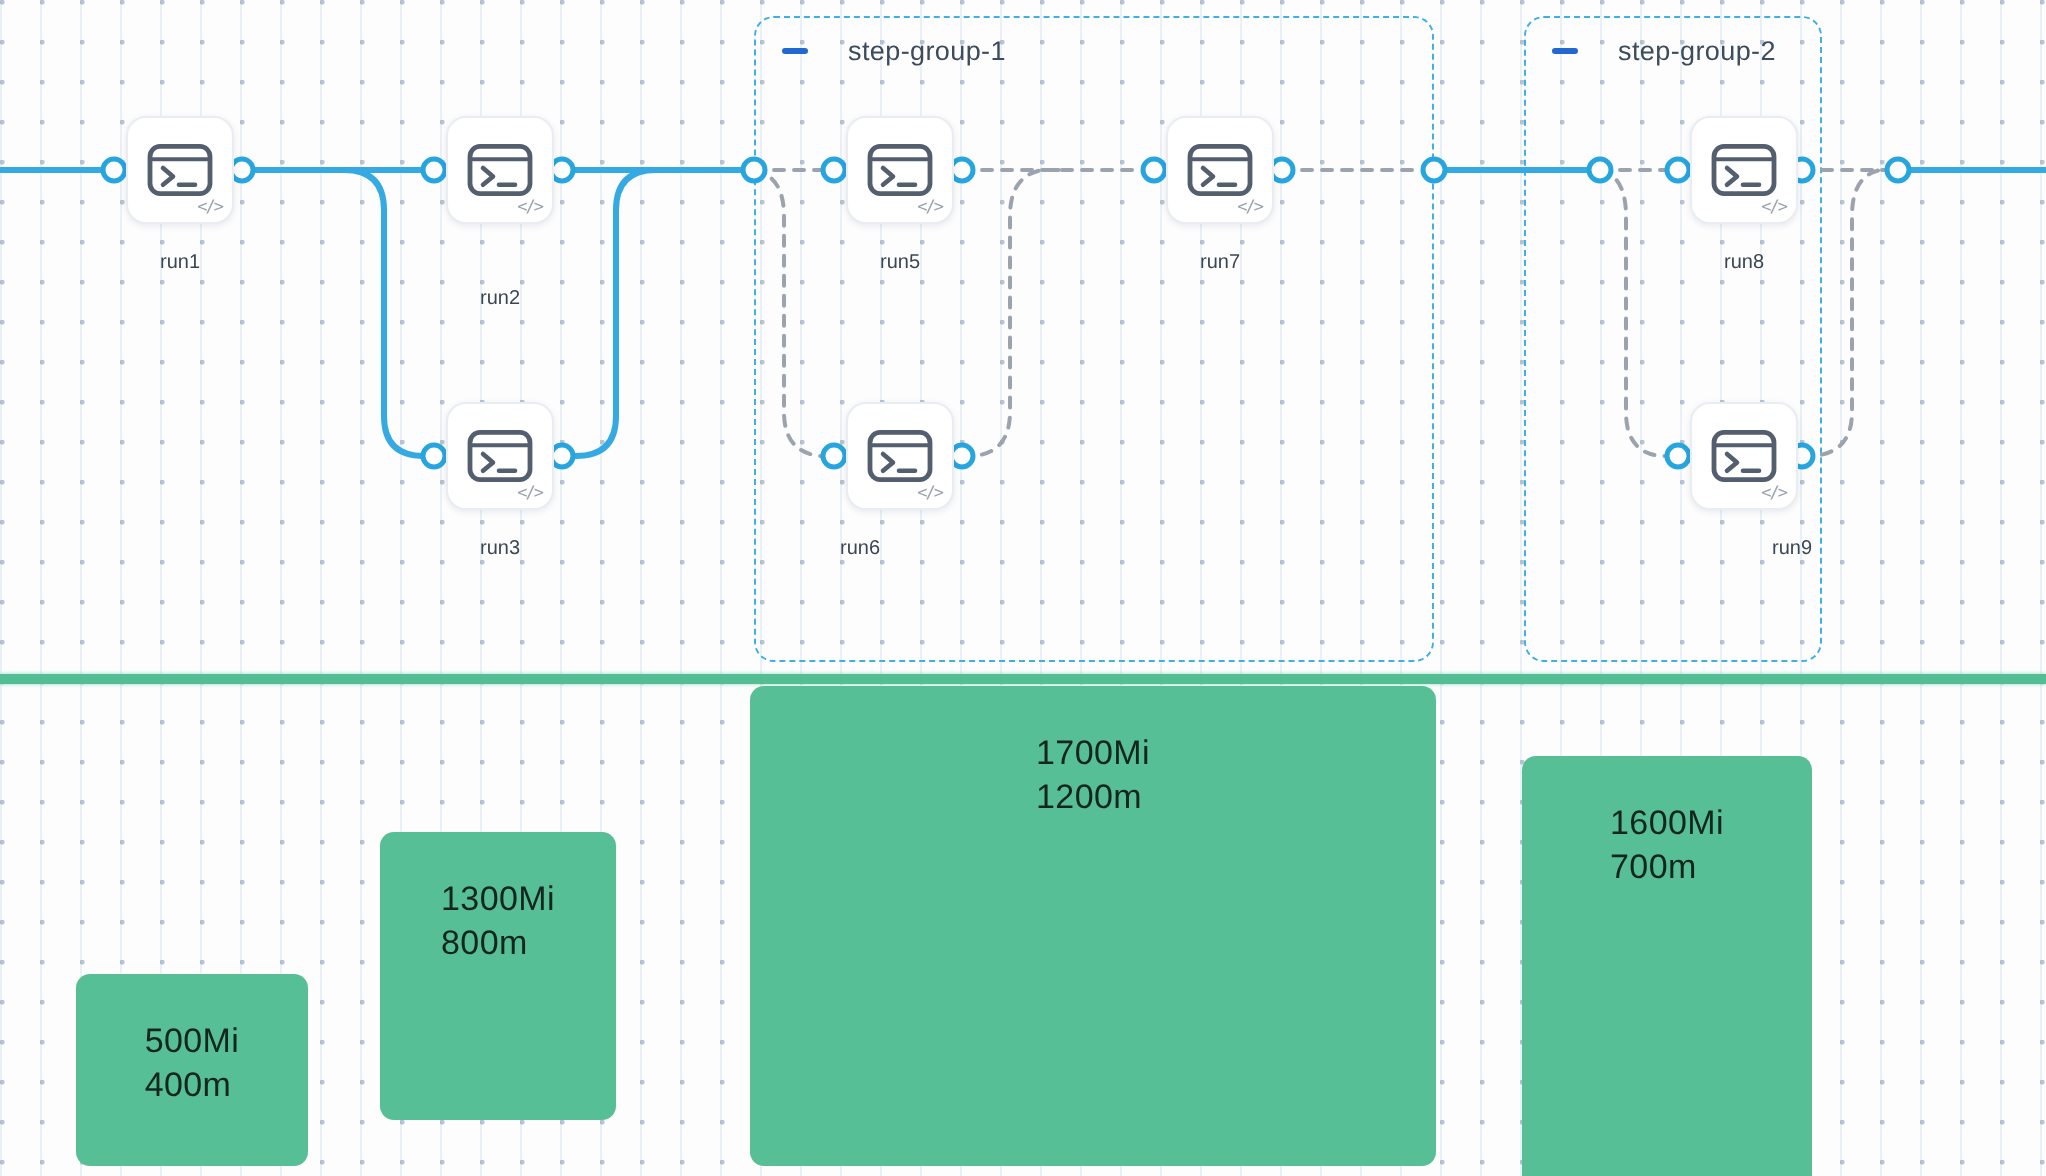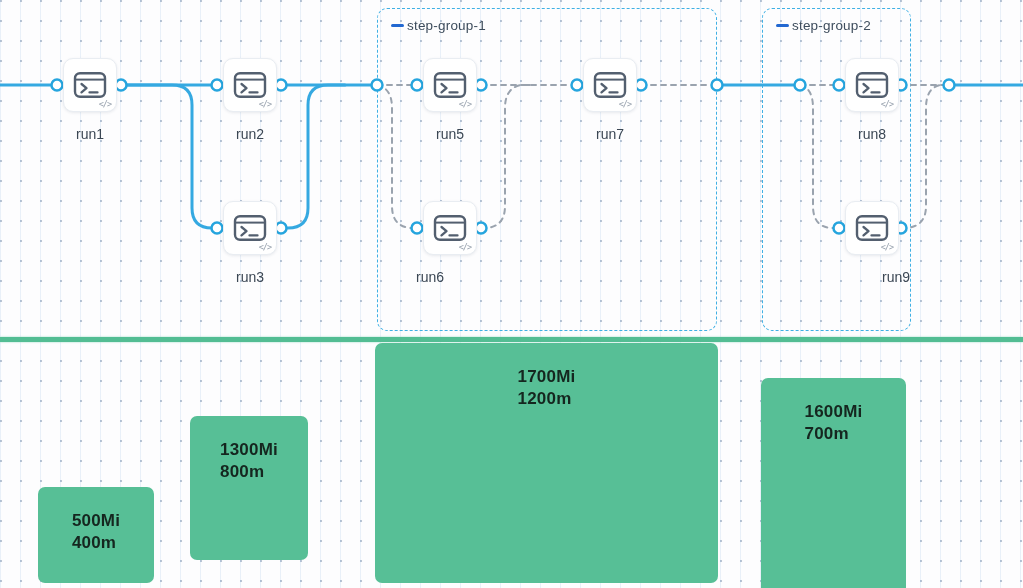--- a/index.html
+++ b/index.html
@@ -19,48 +19,48 @@
   .edge-blue  { stroke:#35a9e1; stroke-width:3; fill:none; stroke-linecap:round; }
   .edge-gray  { stroke:#9aa3ae; stroke-width:2; fill:none; stroke-dasharray:5 5; stroke-linecap:round; }
   .port       { fill:#ffffff; stroke:#26a5de; stroke-width:2.5; }
 
   .group {
     position:absolute; top:8px; height:323px;
     border:1.6px dashed #3fb0e4; border-radius:10px;
   }
   .group.g1 { left:377px; width:340px; }
   .group.g2 { left:762px; width:149px; }
-  .group-header { position:absolute; left:13px; top:9px; display:flex; align-items:center; gap:3px; }
+  .group-header { position:absolute; left:13px; top:9px; display:flex; align-items:center; gap:20px; }
   .group-dash { width:13px; height:2.6px; background:#2268d1; border-radius:2px; }
   .group-label { font-size:13.5px; color:#3d4c5c; font-weight:500; letter-spacing:0.2px; }
 
   .node {
     position:absolute; width:54px; height:54px; background:#ffffff;
     border:1px solid #e9edf2; border-radius:10px;
     box-shadow:0 1px 3px rgba(40,60,90,0.10);
     display:flex; align-items:center; justify-content:center;
   }
   .node .badge {
     position:absolute; right:5px; bottom:2px;
     font-size:8.5px; color:#98a2ae; font-family:"DejaVu Sans Mono", monospace; letter-spacing:-1px;
   }
   .nlabel {
     position:absolute; width:108px; text-align:center;
-    font-size:14px; color:#3b4754;
+    font-size:10px; color:#3b4754;
   }
 
   .separator { position:absolute; left:0; top:337px; width:1023px; height:4.5px; background:#53bd93; box-shadow:0 0 2px #8fd9bd; }
 
   .bar {
     position:absolute; background:#57bf96; border-radius:7px;
     display:flex; justify-content:center;
   }
   .bar-text {
     margin-top:23px; text-align:left;
-    font-size:17px; font-weight:700; color:#15261f; line-height:1.32; letter-spacing:0.2px;
+    font-size:17px; font-weight:400; color:#15261f; line-height:1.32; letter-spacing:0.2px;
   }
   .bar.b1 { left:38px;  top:487px; width:116px; height:96px; }
   .bar.b2 { left:190px; top:416px; width:118px; height:144px; }
   .bar.b3 { left:375px; top:343px; width:343px; height:240px; }
   .bar.b4 { left:761px; top:378px; width:145px; height:264px; }
 </style>
 </head>
 <body>
 
 <div class="canvas">
@@ -133,21 +133,21 @@
 
   <div class="node" style="left:223px;top:58px">
     <svg width="34" height="28" viewBox="0 0 34 28">
         <rect x="2" y="2.2" width="30" height="23.6" rx="5" fill="#fff" stroke="#535f6f" stroke-width="2.4"></rect>
         <path d="M2.5 8.6 H31.5" stroke="#535f6f" stroke-width="2"></path>
         <path d="M8.5 13 l5 4.2 -5 4.2" fill="none" stroke="#535f6f" stroke-width="2.3" stroke-linecap="round" stroke-linejoin="round"></path>
         <path d="M16.5 21.4 H24.5" stroke="#535f6f" stroke-width="2.3" stroke-linecap="round"></path>
       </svg>
     <span class="badge">&lt;/&gt;</span>
   </div>
-  <div class="nlabel" style="left:196px;top:126px">run2</div>
+  <div class="nlabel" style="left:196px;top:144px">run2</div>
 
   <div class="node" style="left:223px;top:201px">
     <svg width="34" height="28" viewBox="0 0 34 28">
         <rect x="2" y="2.2" width="30" height="23.6" rx="5" fill="#fff" stroke="#535f6f" stroke-width="2.4"></rect>
         <path d="M2.5 8.6 H31.5" stroke="#535f6f" stroke-width="2"></path>
         <path d="M8.5 13 l5 4.2 -5 4.2" fill="none" stroke="#535f6f" stroke-width="2.3" stroke-linecap="round" stroke-linejoin="round"></path>
         <path d="M16.5 21.4 H24.5" stroke="#535f6f" stroke-width="2.3" stroke-linecap="round"></path>
       </svg>
     <span class="badge">&lt;/&gt;</span>
   </div>

